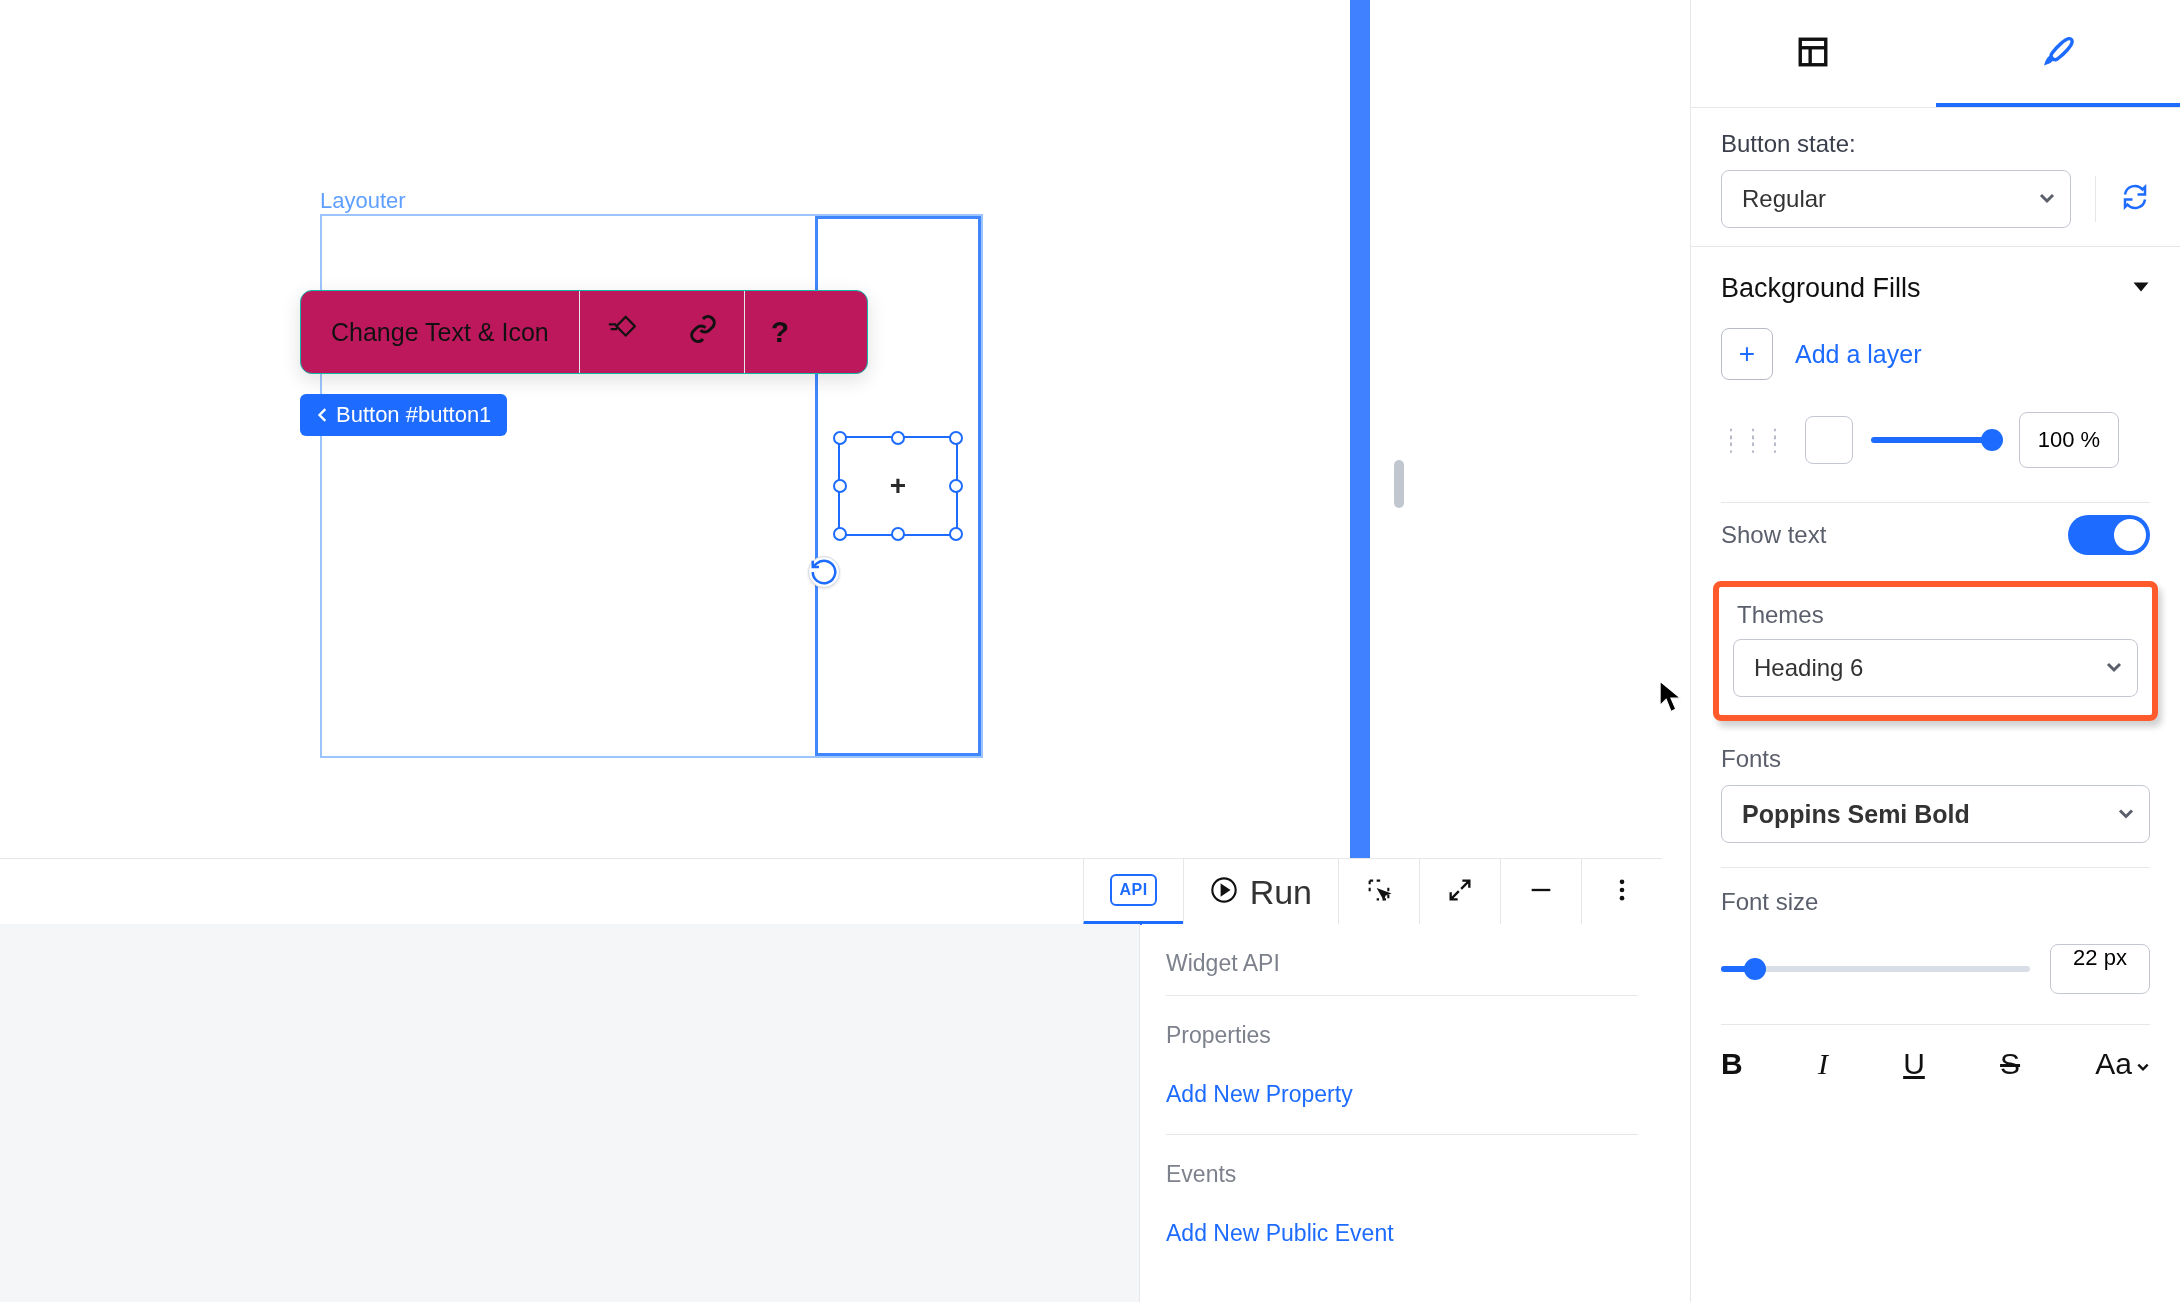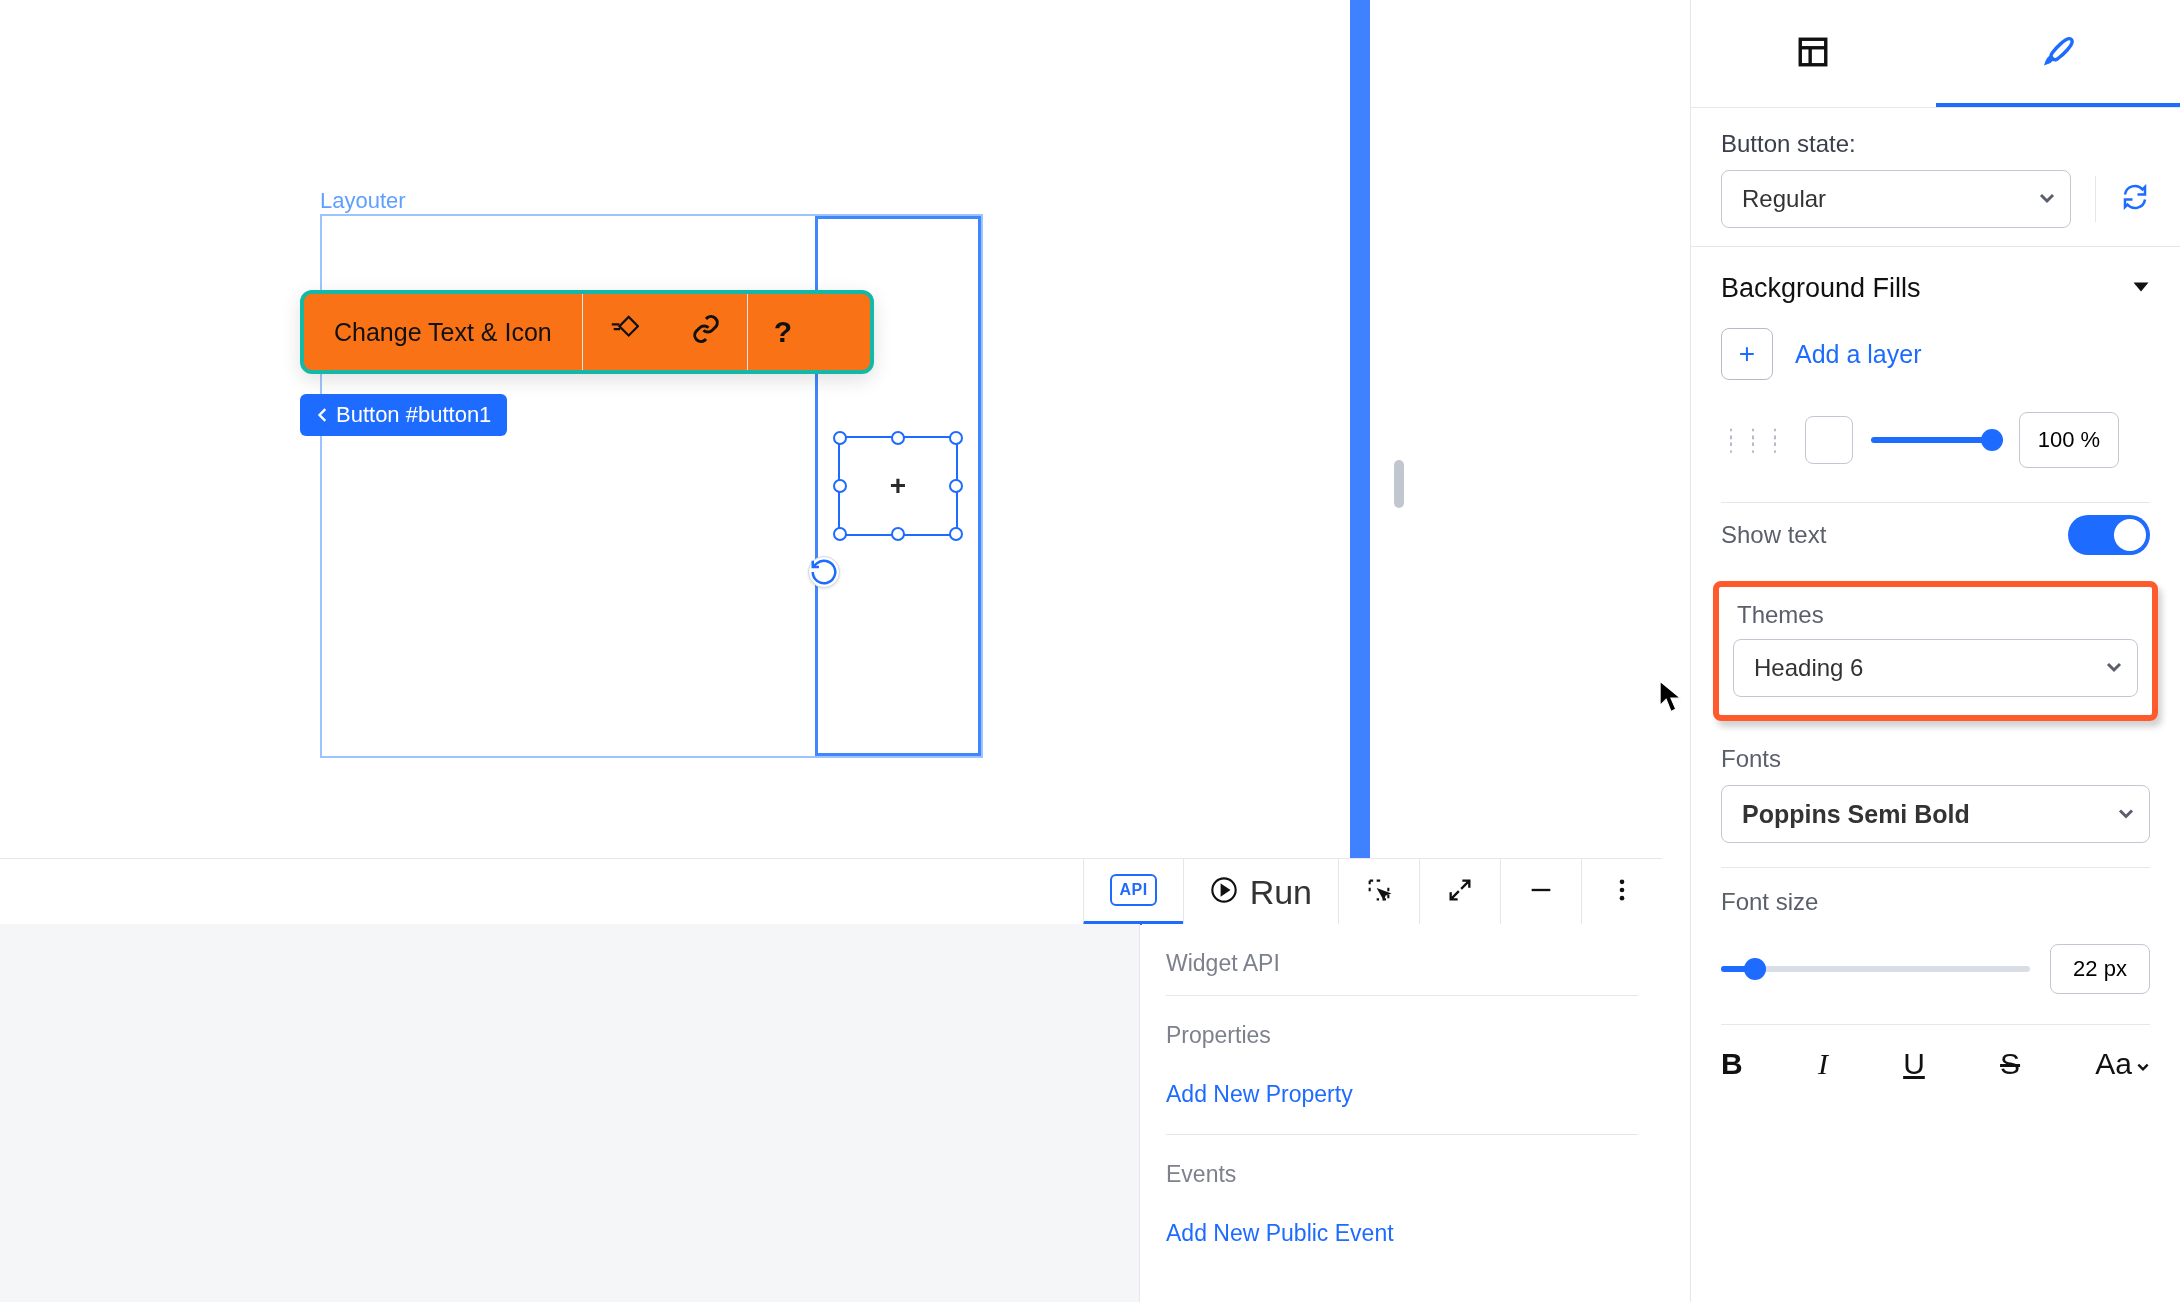--- a/index.html
+++ b/index.html
@@ -22,21 +22,21 @@
   
   .sel-box { position: absolute; left: 838px; top: 436px; width: 120px; height: 100px; border: 2px solid #1d6bff; }
   .sel-box .plus { position: absolute; left: 50%; top: 50%; transform: translate(-50%,-50%); font-size: 28px; font-weight: 700; color: #2a2a2a; }
   .handle { position: absolute; width: 14px; height: 14px; border: 2px solid #1d6bff; background: #fff; border-radius: 50%; }
   .h-tl{left:-7px;top:-7px}.h-tm{left:calc(50% - 7px);top:-7px}.h-tr{right:-7px;top:-7px}
   .h-ml{left:-7px;top:calc(50% - 7px)}.h-mr{right:-7px;top:calc(50% - 7px)}
   .h-bl{left:-7px;bottom:-7px}.h-bm{left:calc(50% - 7px);bottom:-7px}.h-br{right:-7px;bottom:-7px}
   .rot-badge { position: absolute; left: 808px; top: 556px; width: 32px; height: 32px; border-radius: 50%; background: #fff; border: 1px solid #d5d9e3; box-shadow: 0 1px 3px rgba(0,0,0,.12); display:flex; align-items:center; justify-content:center; color:#1d6bff; font-size:18px; }
 
   
-  .float-toolbar { position: absolute; left: 300px; top: 290px; height: 84px; display: flex; align-items: stretch; background: #f97316; border: 4px solid #14b8a6; border-radius: 12px; box-shadow: 0 6px 20px rgba(0,0,0,.12); overflow: hidden; }
+  .float-toolbar { position: absolute; left: 300px; top: 290px; height: 84px; display: flex; align-items: stretch; background: #be185d; border: 1px solid #14b8a6; border-radius: 12px; box-shadow: 0 6px 20px rgba(0,0,0,.12); overflow: hidden; }
   .ft-item { display: flex; align-items: center; justify-content: center; padding: 0 26px; font-size: 25px; color: #111; }
   .ft-sep  { width: 1px; background: #e5e7eb; }
   .ft-item svg { width: 30px; height: 30px; }
   .ft-item.text { font-weight: 500; padding: 0 30px; white-space: nowrap; }
 
   .sel-chip { position: absolute; left: 300px; top: 394px; background: #1d6bff; color: #fff; border-radius: 6px; padding: 8px 16px; font-size: 22px; display: flex; align-items: center; gap: 6px; }
   .sel-chip svg { width: 14px; height: 14px; }
 
   
   .canvas-scroll { position: absolute; left: 1394px; top: 460px; width: 10px; height: 48px; background: #c2c6cf; border-radius: 5px; }
@@ -85,21 +85,21 @@
 
   .toggle { width:82px; height:40px; background:#1d6bff; border-radius:20px; position:relative; }
   .toggle .knob { position:absolute; right:4px; top:4px; width:32px; height:32px; background:#fff; border-radius:50%; }
 
   .hl-box { border:6px solid #ff5a2c; border-radius:8px; padding:14px 14px 18px; box-shadow: 4px 6px 6px rgba(0,0,0,.18); }
 
   .fs-row { display:flex; align-items:center; gap:20px; padding: 10px 30px 24px; }
   .fs-track { position:relative; flex:1; height:6px; background:#d9dde6; border-radius:3px; }
   .fs-track .fill { position:absolute; left:0; top:0; height:6px; width:40px; background:#1d6bff; border-radius:3px; }
   .fs-track .thumb { position:absolute; left:34px; top:50%; transform:translate(-50%,-50%); width:22px; height:22px; background:#1d6bff; border-radius:50%; }
-  .fs-box { width:100px; height:50px; border:1px solid #c3c7d1; border-radius:8px; display:flex; align-items:center; justify-content:center; font-size:22px; }
+  .fs-box { width:100px; height:50px; border:1px solid #c3c7d1; border-radius:8px; display:flex; justify-content:center; font-size:22px; }
 
   .fmt-row { display:flex; align-items:center; justify-content:space-between; padding: 16px 30px 4px; font-size:30px; color:#111; }
   .fmt-row .i { font-style:italic; font-family:Georgia, serif; }
   .fmt-row .aa { display:flex; align-items:center; gap:4px; }
   .fmt-row .aa .chev svg{ width:14px; height:14px; }
 
   
   .props-panel h4 { font-size:23px; font-weight:400; color:#7d818c; padding: 26px 0 18px; }
   .props-panel .linklike { color:#1d6bff; font-size:23px; padding: 14px 0 26px; display:block; }
   .props-panel .divider { height:1px; background:#e5e7eb; }

